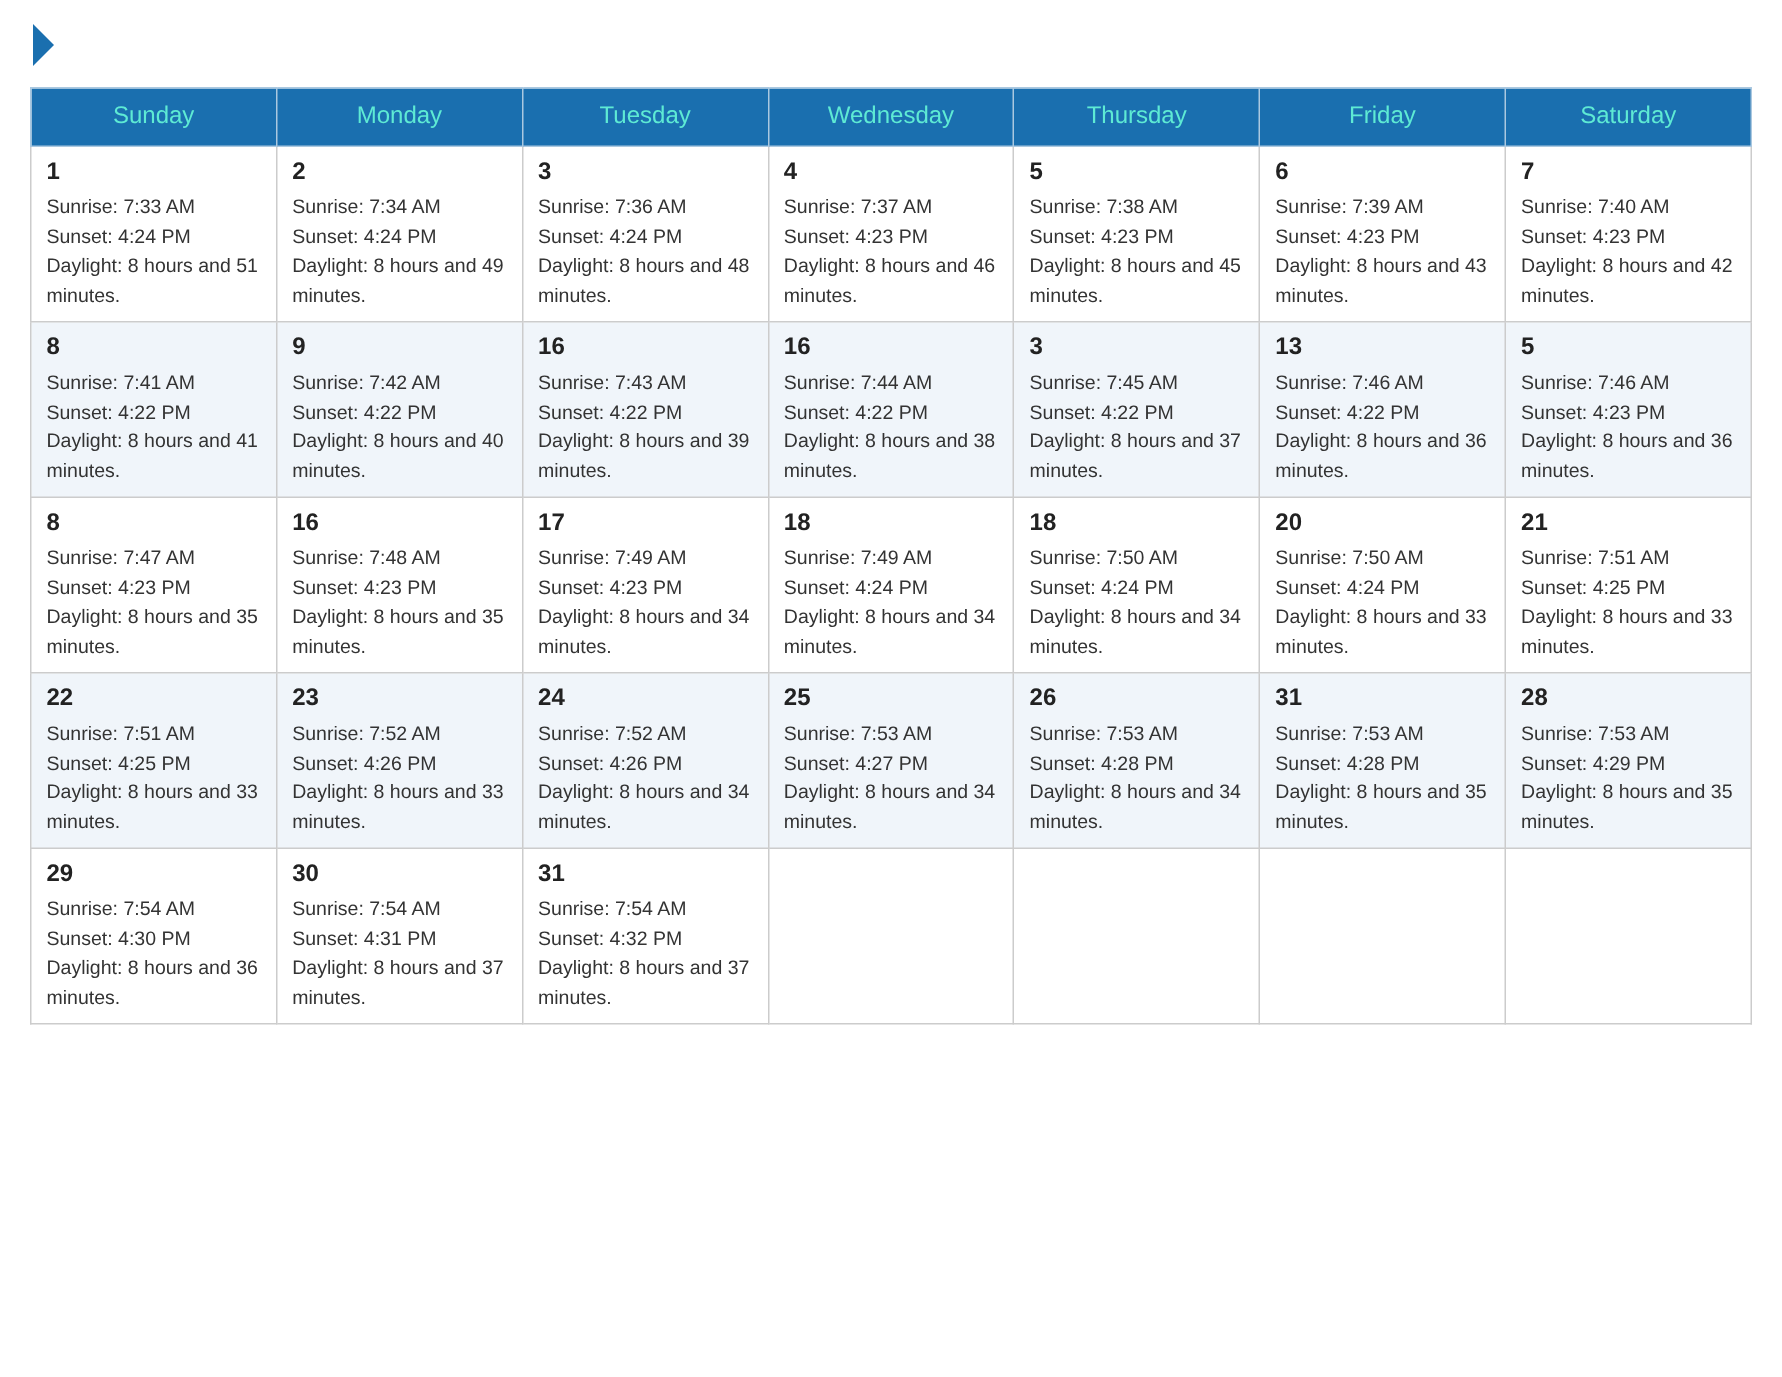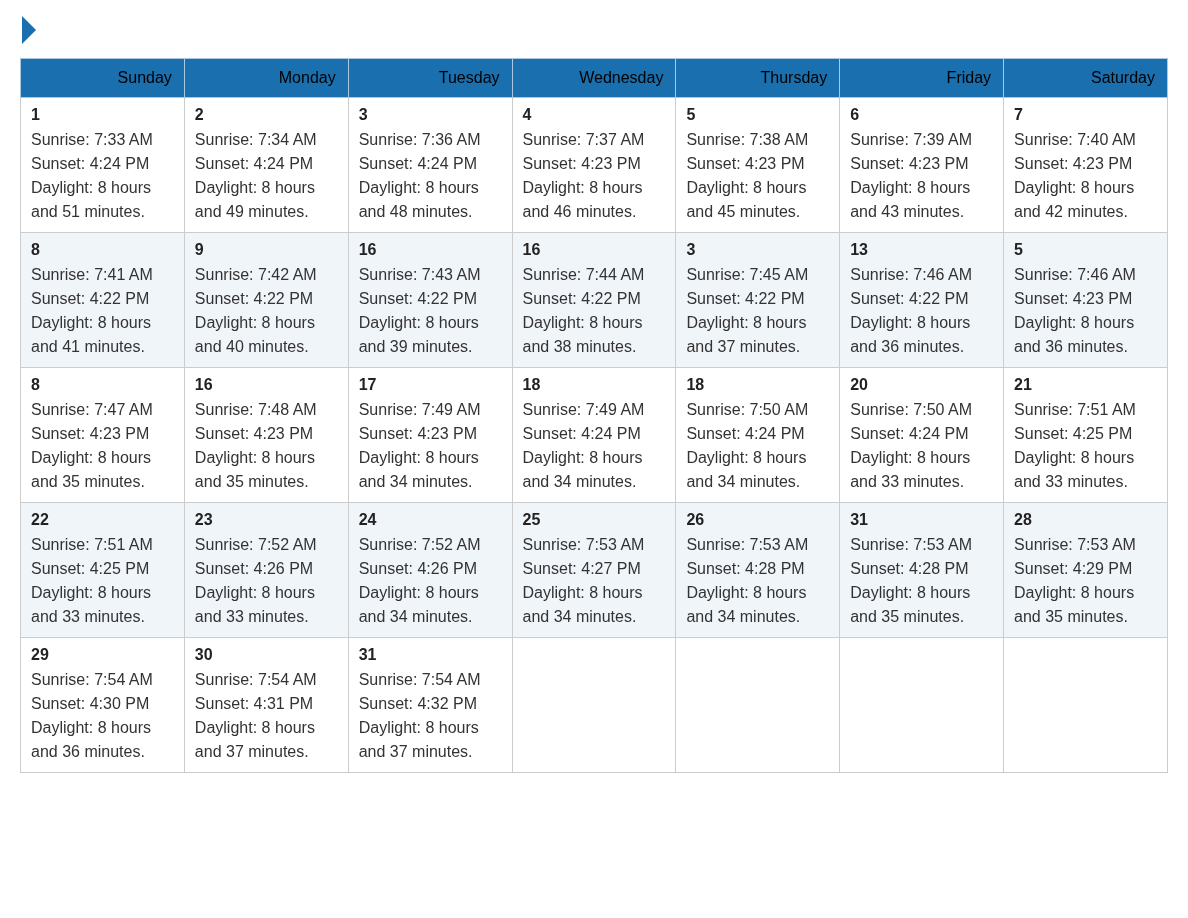--- a/index.html
+++ b/index.html
@@ -55,23 +55,23 @@
       font-size: 22px;
       color: #444;
       margin-top: 4px;
     }
     .calendar {
       width: 100%;
       border-collapse: collapse;
     }
     .calendar th {
       background-color: #1a6faf;
-      color: #000000;
+      color: #5eead4;
       padding: 10px 12px;
-      text-align: right;
+      text-align: center;
       font-size: 16px;
       font-weight: normal;
       border: 1px solid #aac8e0;
     }
     .calendar td {
       vertical-align: top;
       padding: 8px 10px;
       border: 1px solid #ccc;
       width: 14.28%;
       min-height: 95px;
@@ -83,21 +83,21 @@
       background: #f5f9fc;
     }
     .day-number {
       font-size: 16px;
       font-weight: bold;
       color: #222;
       display: block;
       margin-bottom: 4px;
     }
     .day-info {
-      font-size: 16px;
+      font-size: 13px;
       line-height: 1.5;
       color: #333;
     }
     .empty-cell {
       background: #fff !important;
     }
     .calendar tbody tr:nth-child(odd) td {
       background: #ffffff;
     }
     .calendar tbody tr:nth-child(even) td {

